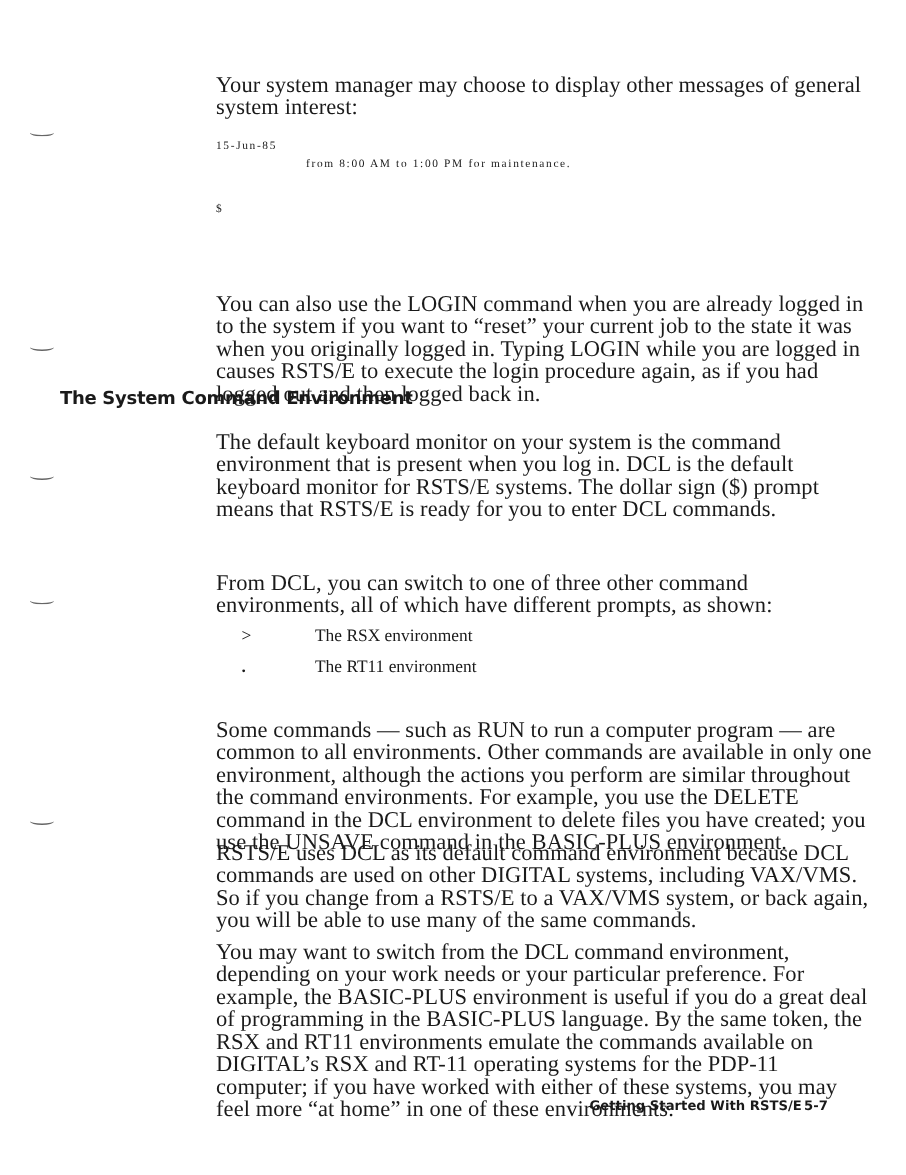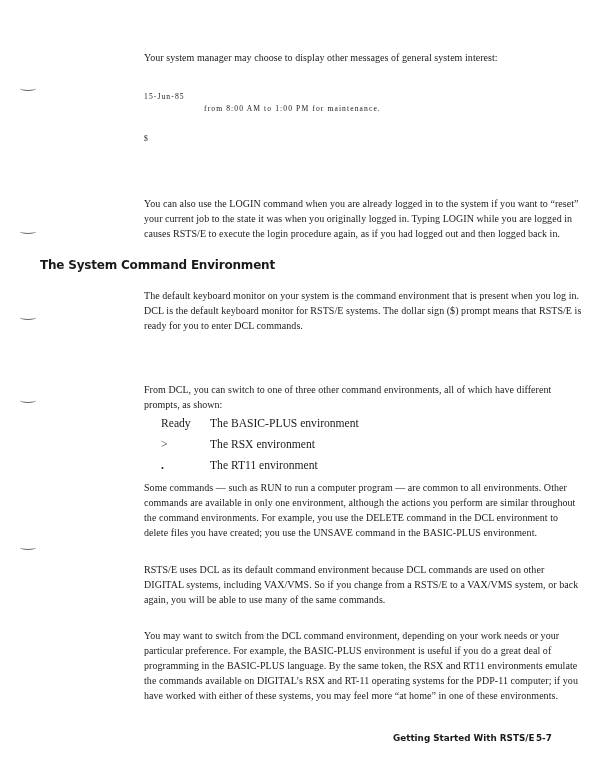--- a/index.html
+++ b/index.html
@@ -1,18 +1,18 @@
 <!DOCTYPE html>
 <html><head>
 <meta charset="utf-8">
 <style>
   html, body { margin: 0; padding: 0; background: #ffffff; }
   body { width: 604px; height: 783px; position: relative; overflow: hidden; color: #1a1a1a; }
   .page { position: absolute; left: 0; top: 0; width: 604px; height: 783px; }
-  .body-text { position: absolute; left: 144px; width: 440px; font-family: "Liberation Serif", serif; font-size: 10px; line-height: 15px; letter-spacing: 0.05px; }
+  .body-text { position: absolute; left: 144px; width: 440px; font-family: "Liberation Serif", serif; font-size: 15px; line-height: 15px; letter-spacing: 0.05px; }
   .p { margin: 0; }
   .mono { position: absolute; left: 144px; font-family: "DejaVu Sans Mono", monospace; font-size: 7.6px; letter-spacing: 1.1px; line-height: 12px; }
   .mono-row { display: flex; font-family: Liberation Serif, serif; }
   .mono-date { width: 60px; }
   .heading { position: absolute; left: 40px; font-family: "DejaVu Sans", sans-serif; font-weight: bold; font-size: 12px; letter-spacing: -0.2px; }
   .prompt-table { position: absolute; left: 161px; font-family: "Liberation Serif", serif; font-size: 11.6px; }
   .prompt-row { display: flex; height: 21px; align-items: center; }
   .prompt-sym { width: 49px; }
   .footer { position: absolute; top: 733px; font-family: "DejaVu Sans", sans-serif; font-weight: bold; font-size: 8.8px; text-align: right; }
   .hole { position: absolute; left: 20px; width: 16px; height: 4px; border-bottom: 1px solid #666; border-radius: 0 0 50% 50%; }
@@ -55,24 +55,20 @@
     <p class="p">The default keyboard monitor on your system is the command environment that is present when you log in. DCL is the default keyboard monitor for RSTS/E systems. The dollar sign ($) prompt means that RSTS/E is ready for you to enter DCL commands.</p>
   </div>
 
 
   <div class="body-text" style="top:382px">
     <p class="p">From DCL, you can switch to one of three other command environments, all of which have different prompts, as shown:</p>
   </div>
 
   <div class="prompt-table" style="top:413px">
     <div class="prompt-row">
-      <span class="prompt-sym">Ready</span>
-      <span>The BASIC-PLUS environment</span>
-    </div>
-    <div class="prompt-row">
       <span class="prompt-sym">&gt;</span>
       <span>The RSX environment</span>
     </div>
     <div class="prompt-row">
       <span class="prompt-sym" style="font-weight:bold">.</span>
       <span>The RT11 environment</span>
     </div>
   </div>
 
   <div class="body-text" style="top:562px">

